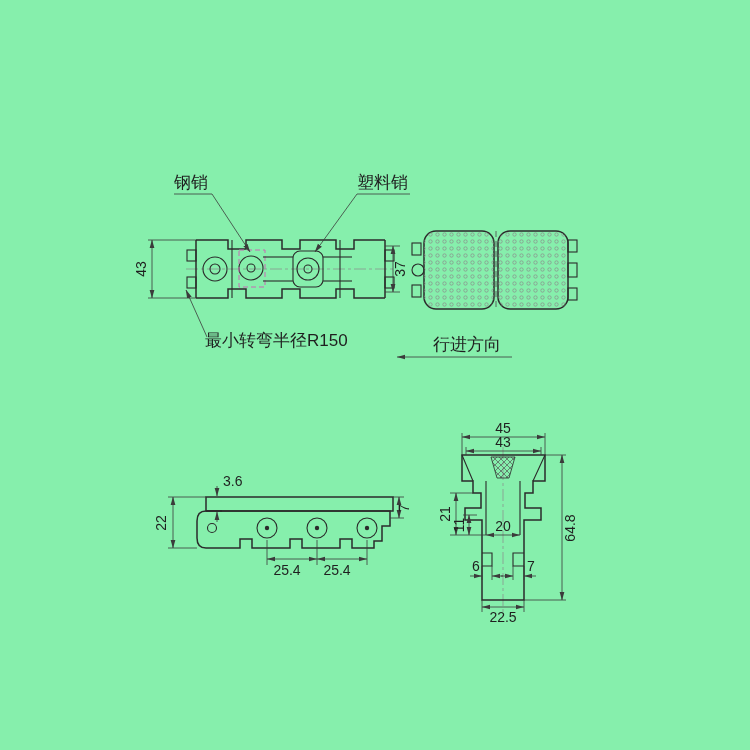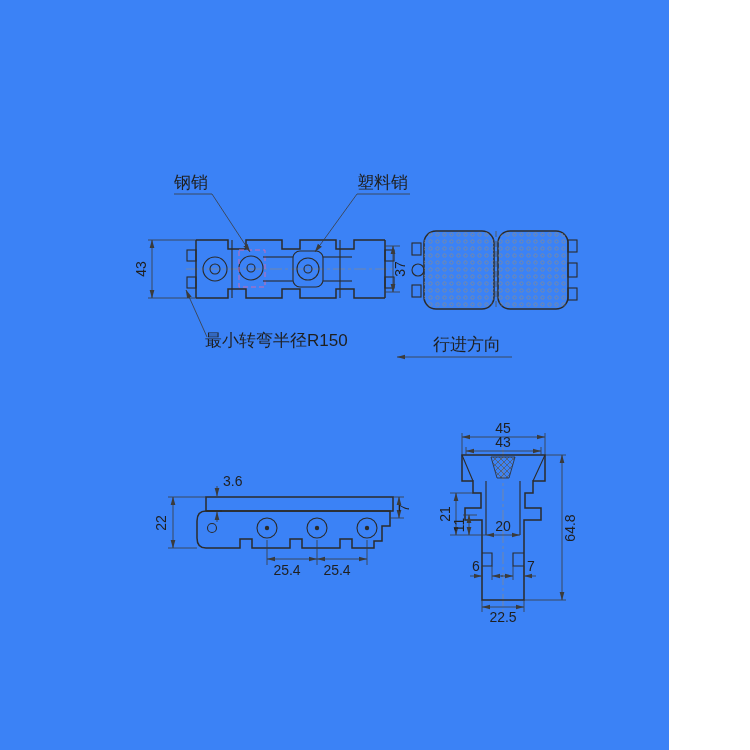--- a/index.html
+++ b/index.html
@@ -3,23 +3,23 @@
 <meta charset="utf-8">
 <style>
   html, body {
     margin: 0;
     padding: 0;
     background: #ffffff;
     font-family: "Liberation Sans", "DejaVu Sans", sans-serif;
   }
   .canvas-wrap {
     position: relative;
-    width: 669px;
+    width: 750px;
     height: 750px;
-    background: #3b82f6;
+    background: #86efac;
     overflow: hidden;
   }
   svg { display: block; }
   text {
     font-family: "Liberation Sans", "DejaVu Sans", sans-serif;
     fill: #1f1f1f;
   }
   .callout { font-size: 17px; }
   .dim { font-size: 14px; }
   .outline { stroke: #2b2b2b; stroke-width: 1.5; fill: none; }

